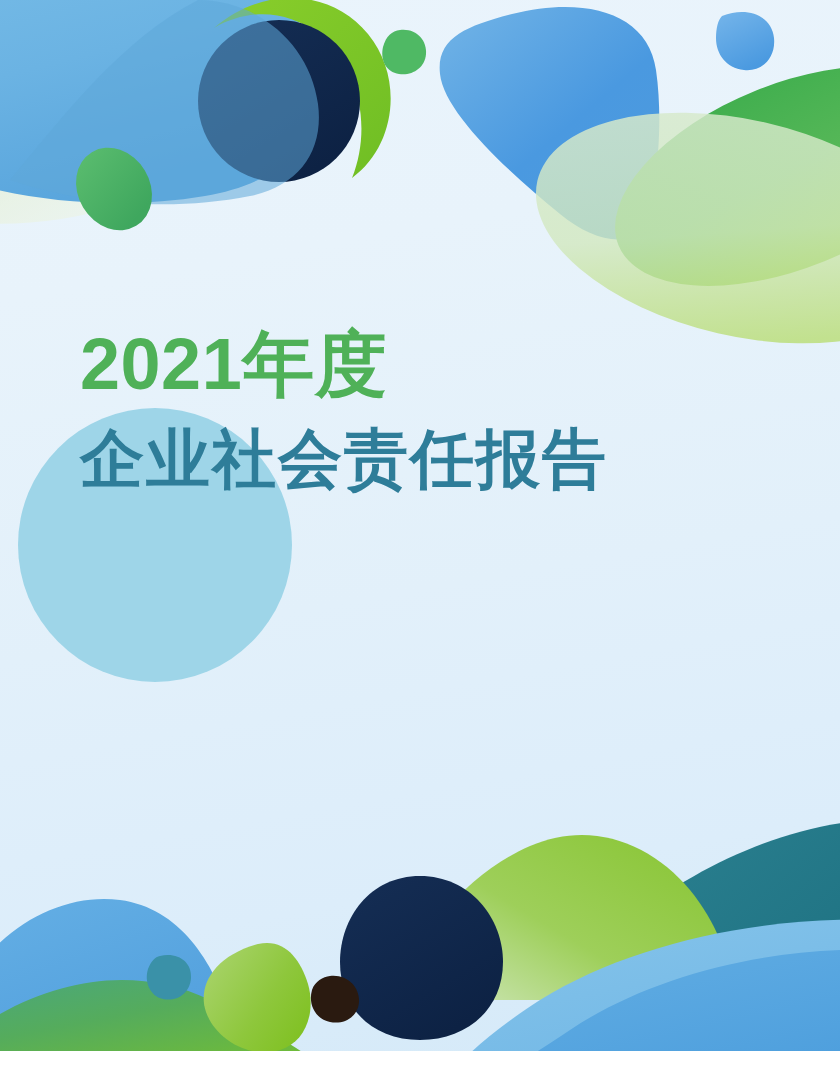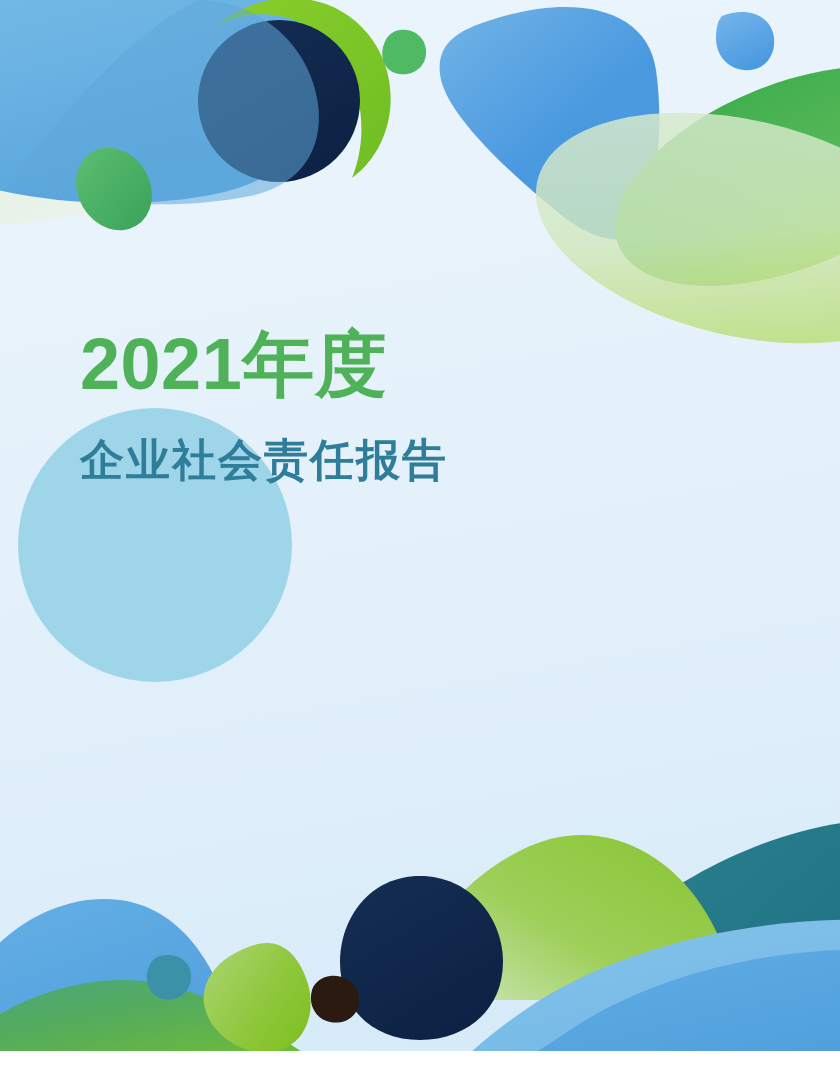--- a/index.html
+++ b/index.html
@@ -45,25 +45,26 @@
     letter-spacing: 0.5px;
   }
 
   #title-year {
     font-size: 72px;
     line-height: 84px;
     color: #4fb158;
   }
 
   #title-main {
-    font-size: 44px;
+    font-size: 64px;
     line-height: 80px;
     color: #2e7d99;
     margin-top: 14px;
     letter-spacing: 2px;
+    font-family: Liberation Serif, serif;
   }
 </style>
 </head>
 <body>
 
 <div id="cover">
 
   <svg id="bg-art" viewBox="0 0 840 1065" xmlns="http://www.w3.org/2000/svg" aria-hidden="true">
     <defs>
       <linearGradient id="gBlueTL" x1="0" y1="0" x2="0.4" y2="1">

